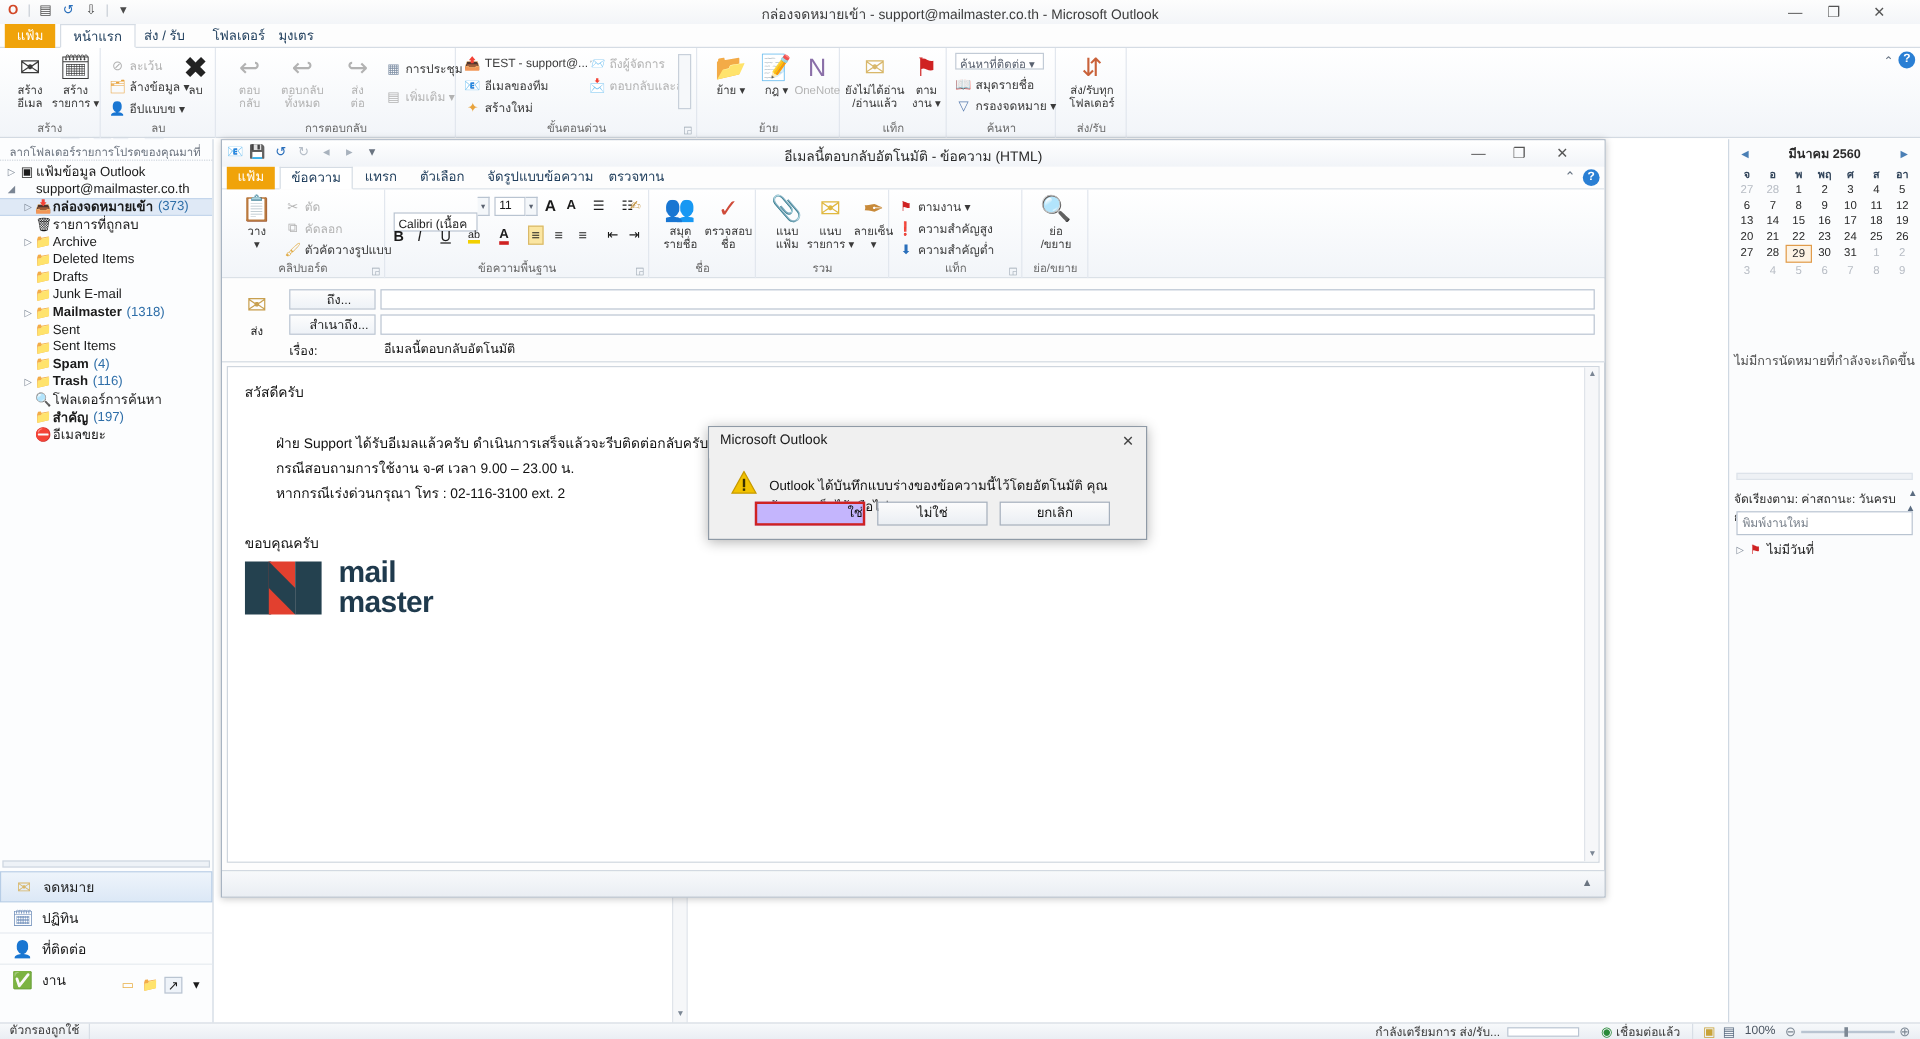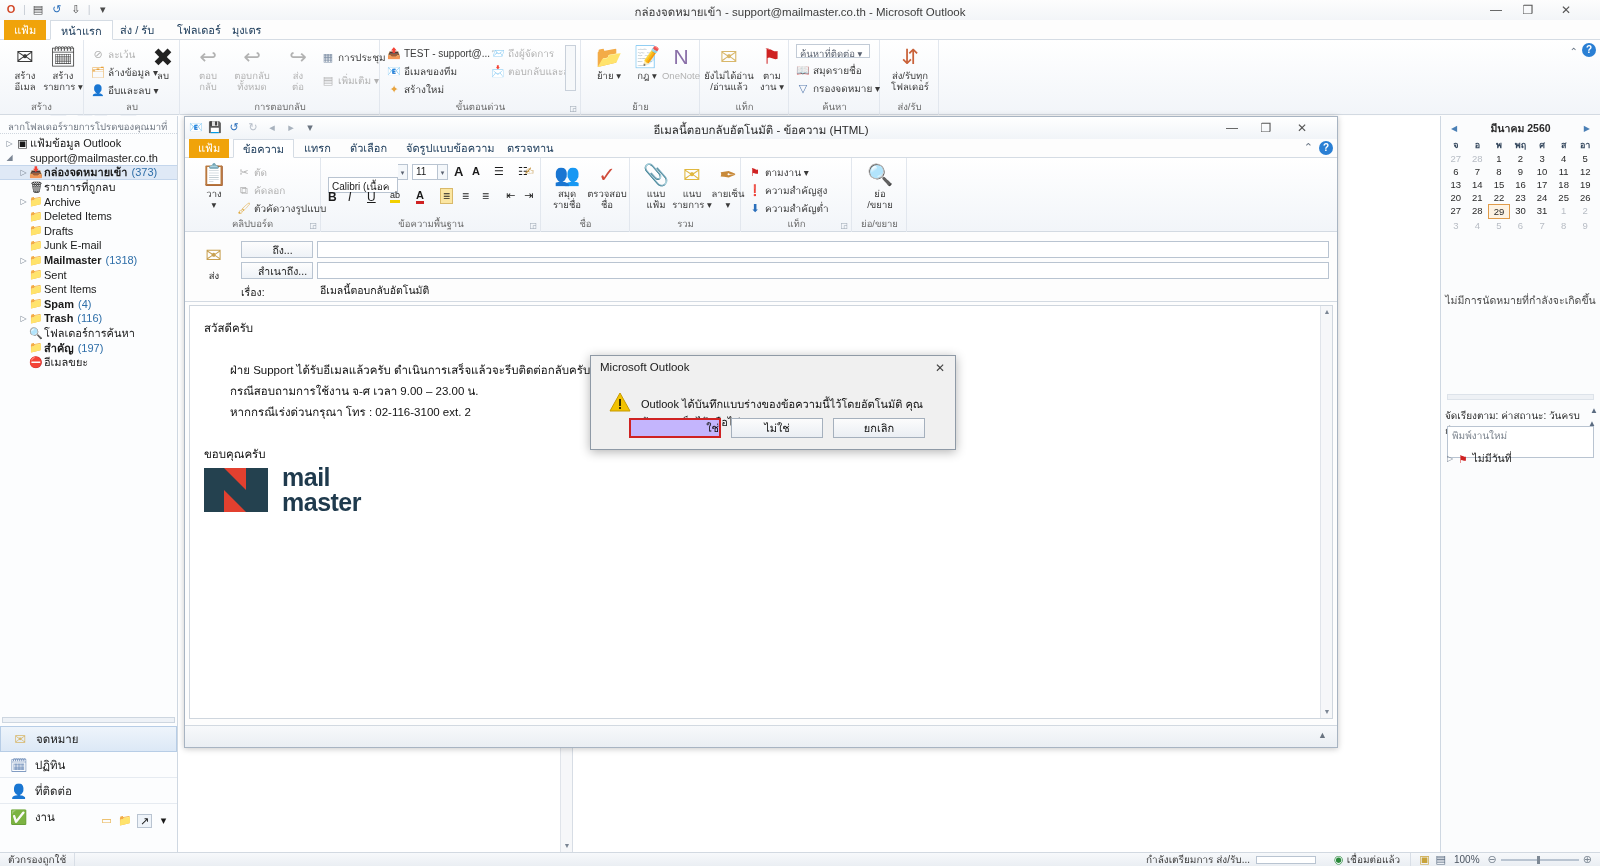--- a/index.html
+++ b/index.html
@@ -99,21 +99,21 @@
   .calgrid { display:grid; grid-template-columns:repeat(7,1fr); gap:0; }
   .calgrid div { text-align:center; font-size:9.5px; line-height:13px; color:#2a2a2a; }
   .calgrid .dow { font-weight:bold; font-size:9px; color:#33465c; }
   .calgrid .out { color:#b7bcc4; }
   .calgrid .today { border:1px solid #e09b4a; background:#fdf3e4; }
   .noappt { text-align:center; font-size:10.5px; color:#4a4a4a; margin-top:60px; }
   .tdsplit { position:absolute; left:6px; right:6px; top:278px; height:6px;
              background:#eef1f5; border:1px solid #dde3ea; }
   .tdsort { position:absolute; left:4px; right:4px; top:292px; display:flex;
             align-items:center; justify-content:space-between; font-size:10px; color:#2a2a2a; }
-  .tdinput { position:absolute; left:6px; right:6px; top:310px; height:32px;
+  .tdinput { position:absolute; left:6px; right:6px; top:310px; height:20px;
              border:1px solid #b9c4d1; background:#fff; font-size:10px;
              padding:1px 4px; color:#7a828c; }
   .tdrow { position:absolute; left:6px; right:6px; top:334px; display:flex;
            align-items:center; gap:5px; font-size:10.5px; }
   .tdrow .tw { font-size:8px; color:#7b8694; }
 
   
   .statusbar { position:absolute; left:0; bottom:0; width:1600px; height:14px;
                background:linear-gradient(#f7f9fb,#eaeef3); border-top:1px solid #d2d9e1;
                display:flex; align-items:center; z-index:7; font-size:10px; color:#3a3a3a; }
@@ -245,21 +245,21 @@
       <div class="smbtn dis" style="left:6px;top:6px;">
         <span class="gl">⊘</span>
         <span>ละเว้น</span>
       </div>
       <div class="smbtn" style="left:6px;top:24px;">
         <span class="gl" style="color:#e8a33d;">🗂</span>
         <span>ล้างข้อมูล ▾</span>
       </div>
       <div class="smbtn" style="left:6px;top:42px;">
         <span class="gl" style="color:#5c7fb0;">👤</span>
-        <span>อีบและลบ ▾</span>
+        <span>อีปแบบข ▾</span>
       </div>
       <div class="rglabel">ลบ</div>
     </div>
 
     <div class="rgroup" style="left:140px;width:40px;border:none;">
       <div class="bigbtn" style="left:0px;">
         <span class="gl" style="font-size:25px;color:#222;">✖</span>
         <span class="lb">ลบ</span>
       </div>
     </div>

